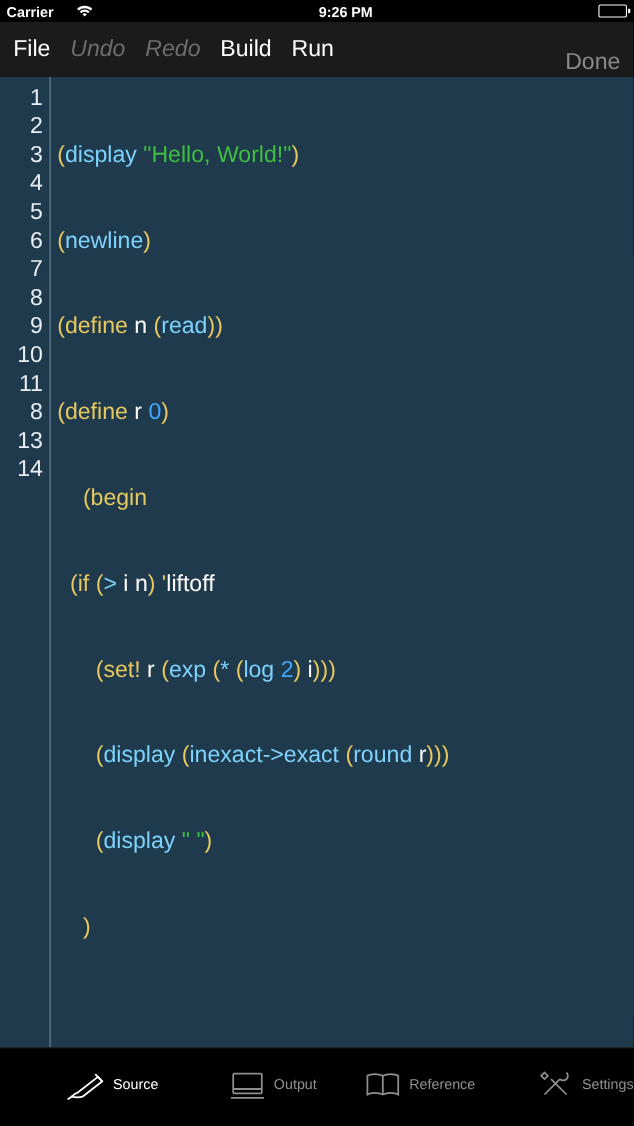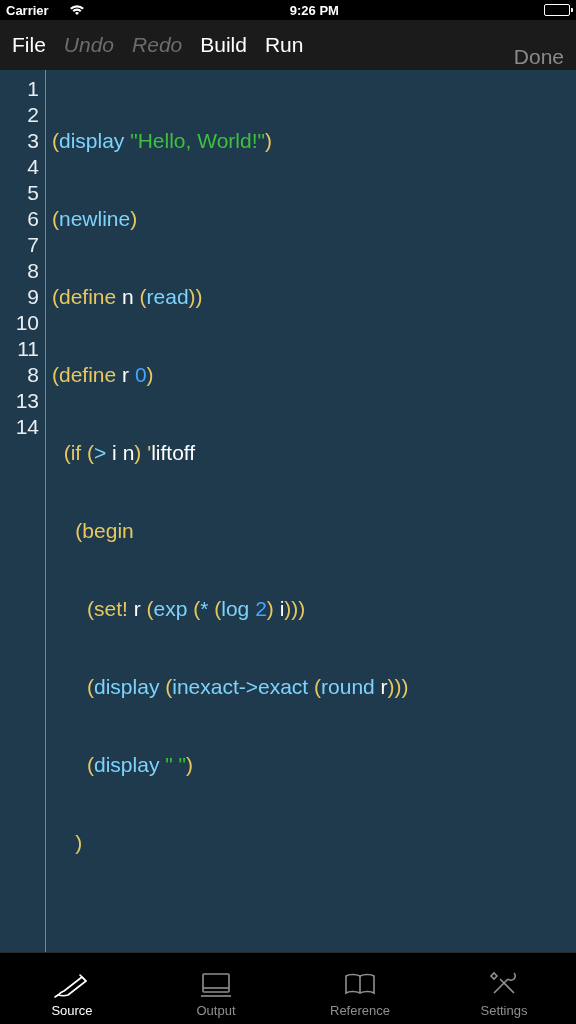--- a/index.html
+++ b/index.html
@@ -22,21 +22,21 @@
   .gutter div { height: 26px; }
   .code { flex: 1; padding: 6px 4px 0 6px; white-space: pre; font-weight: 300; }
   .code .line { height: 26px; }
   .p   { color: #e7c85e; }  
   .kw  { color: #e7c85e; }  
   .fn  { color: #7dd3fc; }  
   .id  { color: #ffffff; }  
   .num { color: #3fa7ff; }  
   .str { color: #3fbf3f; }  
   .tabbar { position: absolute; bottom: 0; left: 0; right: 0; height: 72px; background: #000; display: flex; border-top: 1px solid #2a2a2a; }
-  .tab { flex: 1; display: flex; flex-direction: column; align-items: center; justify-content: flex-end; padding-bottom: 6px; gap: 4px; color: #8f8f8f; font-size: 13px; cursor: pointer; }
+  .tab { flex: 1; display: flex; flex-direction: row; align-items: center; justify-content: flex-end; padding-bottom: 6px; gap: 4px; color: #8f8f8f; font-size: 13px; cursor: pointer; }
   .tab.active { color: #fff; }
   .tab svg { display: block; }
 </style>
 </head>
 <body>
 
 <div class="status-bar">
   <div class="status-left">
     <span>Carrier</span>
     <span class="wifi-icon">
@@ -76,22 +76,22 @@
     <div>11</div>
     <div>8</div>
     <div>13</div>
     <div>14</div>
   </div>
   <div class="code">
     <div class="line"><span class="p">(</span><span class="fn">display</span><span> </span><span class="str">"Hello, World!"</span><span class="p">)</span></div>
     <div class="line"><span class="p">(</span><span class="fn">newline</span><span class="p">)</span></div>
     <div class="line"><span class="p">(</span><span class="kw">define</span><span> </span><span class="id">n</span><span class="p"> (</span><span class="fn">read</span><span class="p">))</span></div>
     <div class="line"><span class="p">(</span><span class="kw">define</span><span> </span><span class="id">r</span><span> </span><span class="num">0</span><span class="p">)</span></div>
+    <div class="line"><span>    </span><span class="p">(</span><span class="kw">begin</span></div>
     <div class="line"><span>  </span><span class="p">(</span><span class="kw">if</span><span class="p"> (</span><span class="fn">&gt;</span><span> </span><span class="id">i</span><span> </span><span class="id">n</span><span class="p">) '</span><span class="id">liftoff</span></div>
-    <div class="line"><span>    </span><span class="p">(</span><span class="kw">begin</span></div>
     <div class="line"><span>      </span><span class="p">(</span><span class="kw">set!</span><span> </span><span class="id">r</span><span class="p"> (</span><span class="fn">exp</span><span class="p"> (</span><span class="fn">*</span><span class="p"> (</span><span class="fn">log</span><span> </span><span class="num">2</span><span class="p">) </span><span class="id">i</span><span class="p">)))</span></div>
     <div class="line"><span>      </span><span class="p">(</span><span class="fn">display</span><span class="p"> (</span><span class="fn">inexact-&gt;exact</span><span class="p"> (</span><span class="fn">round</span><span> </span><span class="id">r</span><span class="p">)))</span></div>
     <div class="line"><span>      </span><span class="p">(</span><span class="fn">display</span><span> </span><span class="str">" "</span><span class="p">)</span></div>
     <div class="line"><span>    </span><span class="p">)</span></div>
     
     
   </div>
 </div>
 
 <div class="tabbar">

